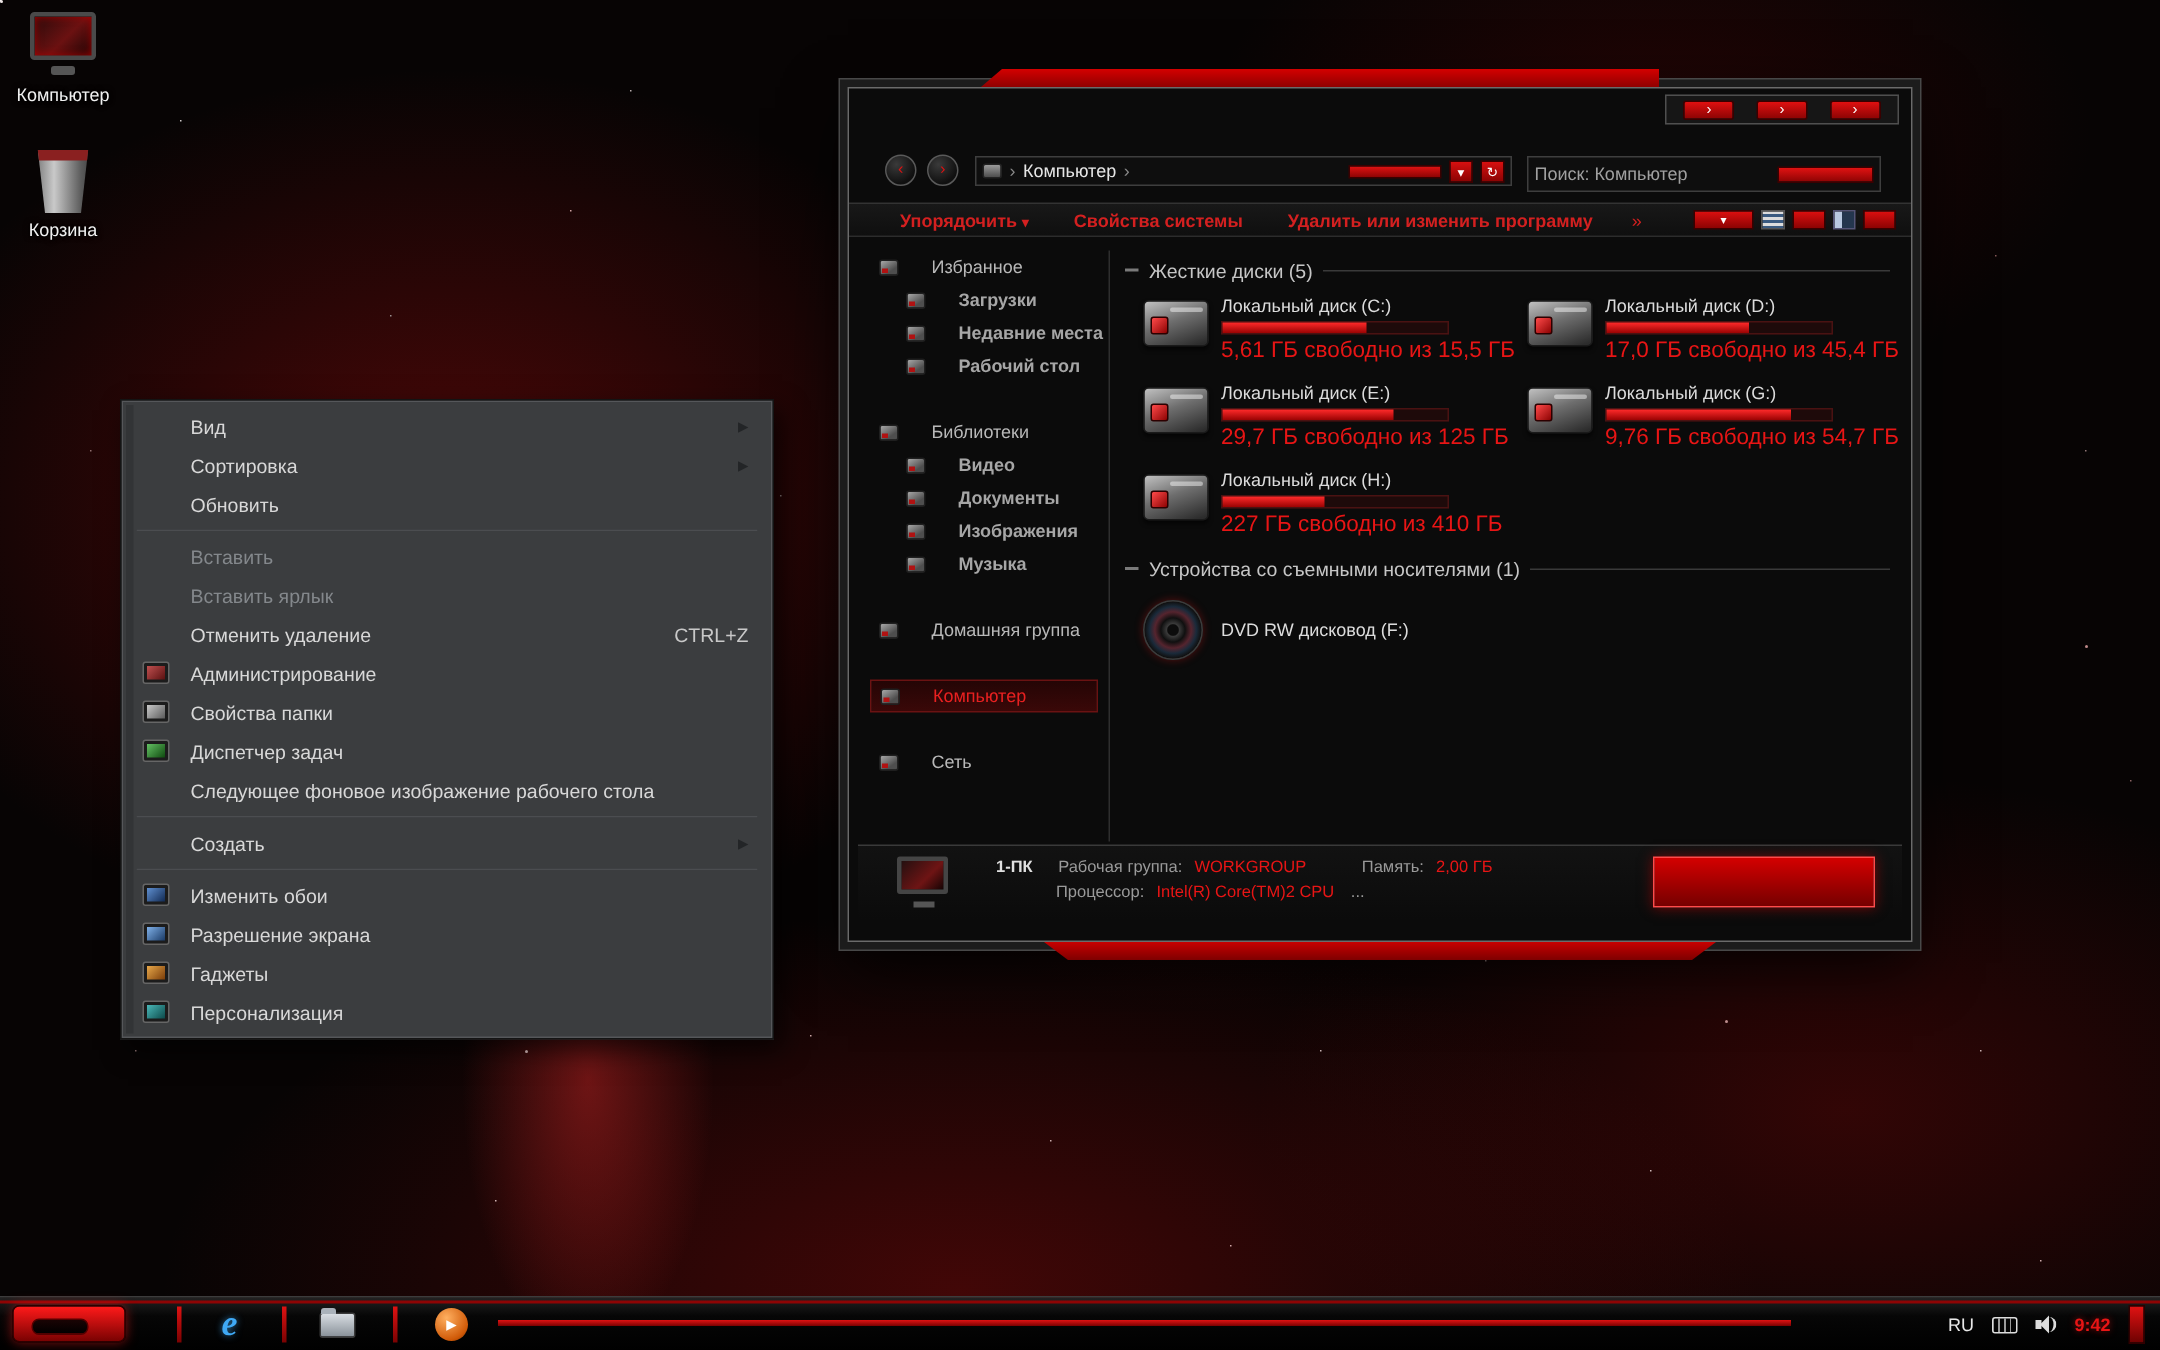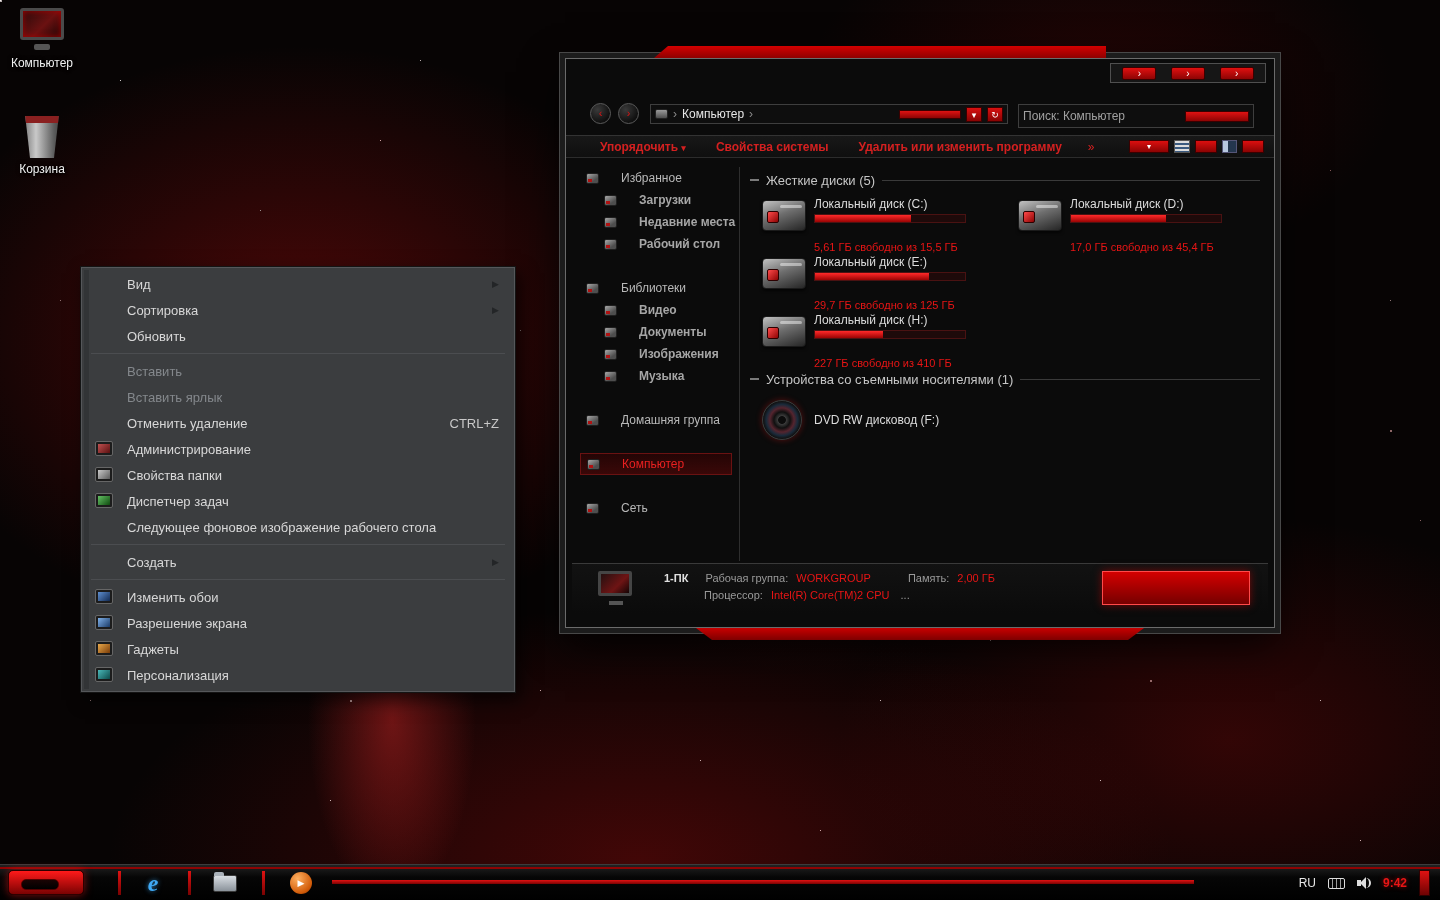--- a/index.html
+++ b/index.html
@@ -103,21 +103,21 @@
   .c1 { left:16px; } .c2 { left:272px; }
   .hdd-icon { position:absolute; left:0; top:3px; width:44px; height:31px; border-radius:4px; border:1px solid #1a1a1a;
     background:linear-gradient(160deg,#c2c2c2,#6e6e6e 45%,#2c2c2c 95%); box-shadow:0 2px 3px rgba(0,0,0,.6); }
   .hdd-icon::after { content:""; position:absolute; left:4px; top:10px; width:10px; height:10px; border-radius:2px;
     background:linear-gradient(135deg,#ff4a4a,#8d0303); border:1px solid #2c0000; }
   .hdd-icon::before { content:""; position:absolute; right:3px; top:4px; width:22px; height:3px; background:rgba(255,255,255,.45); border-radius:2px; }
   .drive-info { position:absolute; left:52px; top:0; right:0; }
   .drive-name { color:#dcdcdc; font-size:12px; height:14px; white-space:nowrap; }
   .drive-bar { margin-top:3px; width:152px; height:9px; background:#1e0a0a; border:1px solid #4a1212; }
   .drive-fill { height:100%; background:linear-gradient(#ff2a2a,#9a0303); }
-  .drive-free { margin-top:18px; color:#e81515; font-size:11px; white-space:nowrap; }
+  .drive-free { margin-top:2px; color:#e81515; font-size:15px; white-space:nowrap; }
 
   .dvd { position:absolute; left:16px; height:42px; width:300px; cursor:pointer; }
   .dvd-icon { position:absolute; left:0; top:0; width:40px; height:40px; border-radius:50%;
     background:radial-gradient(circle at 50% 50%, #0c0c0c 0 13%, #3a3a3a 16%, #101010 30%, #55242e 45%, #1a2a3a 58%, #101010 70%, #2e2e2e 72%, #050505 100%);
     border:1px solid #3c3c3c; box-shadow:0 0 6px rgba(200,20,20,.4); }
   .dvd-label { position:absolute; left:52px; top:13px; color:#dcdcdc; font-size:12px; white-space:nowrap; }
 
   .details { position:absolute; left:6px; right:6px; bottom:14px; height:50px; border-top:1px solid #3a3a3a;
     background:linear-gradient(#121212,#0b0b0b); font-size:11px; }
   .det-ico { position:absolute; left:24px; top:7px; width:42px; height:34px; }
@@ -188,21 +188,21 @@
 <div class="stars"></div>
 <div class="stars2"></div>
 
 <div class="desk-icon" style="left:0px; top:8px;">
   <div class="pc-glyph">
       <div class="scr"></div>
       <div class="std"></div>
     </div>
   <div class="cap">Компьютер</div>
 </div>
-<div class="desk-icon" style="left:0px; top:116px;">
+<div class="desk-icon" style="left:0px; top:100px;">
   <div class="bin-glyph"></div>
   <div class="cap">Корзина</div>
 </div>
 
 <div class="win">
   <div class="banner-top"></div>
   <div class="banner-bottom"></div>
 
   <div class="win-controls">
     <div class="wc-btn">›</div>
@@ -327,20 +327,30 @@
     <div class="drive c1" style="top:92px;">
       <div class="hdd-icon"></div>
       <div class="drive-info">
         <div class="drive-name">Локальный диск (E:)</div>
         <div class="drive-bar">
             <div class="drive-fill" style="width: 76%;"></div>
           </div>
         <div class="drive-free">29,7 ГБ свободно из 125 ГБ</div>
       </div>
     </div>
+    <div class="drive c2" style="top:92px;">
+      <div class="hdd-icon"></div>
+      <div class="drive-info">
+        <div class="drive-name">Локальный диск (G:)</div>
+        <div class="drive-bar">
+            <div class="drive-fill" style="width: 82%;"></div>
+          </div>
+        <div class="drive-free">9,76 ГБ свободно из 54,7 ГБ</div>
+      </div>
+    </div>
     <div class="drive c1" style="top:150px;">
       <div class="hdd-icon"></div>
       <div class="drive-info">
         <div class="drive-name">Локальный диск (H:)</div>
         <div class="drive-bar">
             <div class="drive-fill" style="width: 45%;"></div>
           </div>
         <div class="drive-free">227 ГБ свободно из 410 ГБ</div>
       </div>
     </div>

